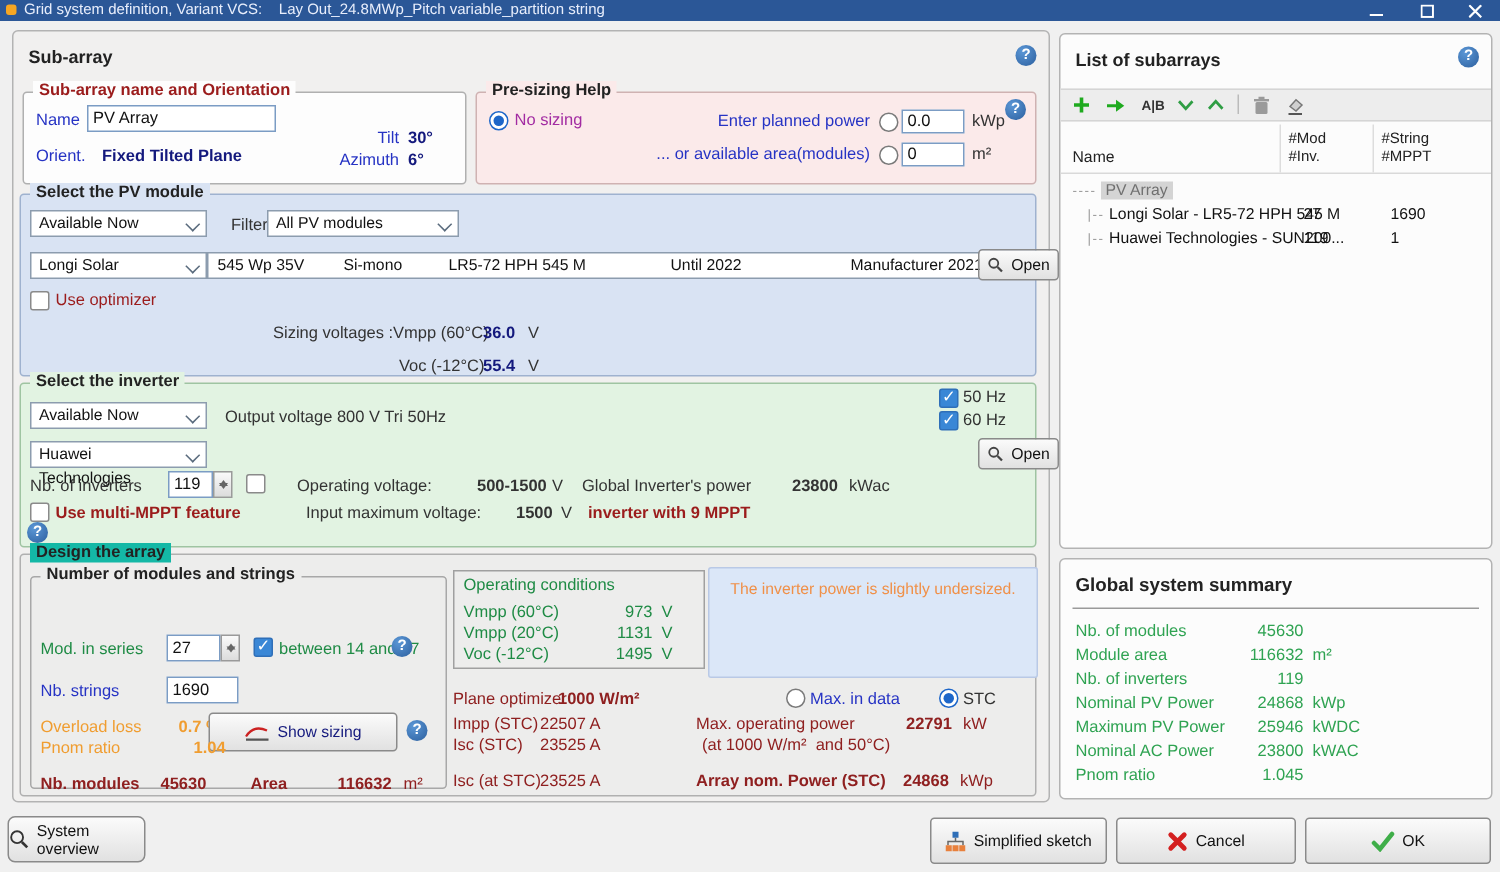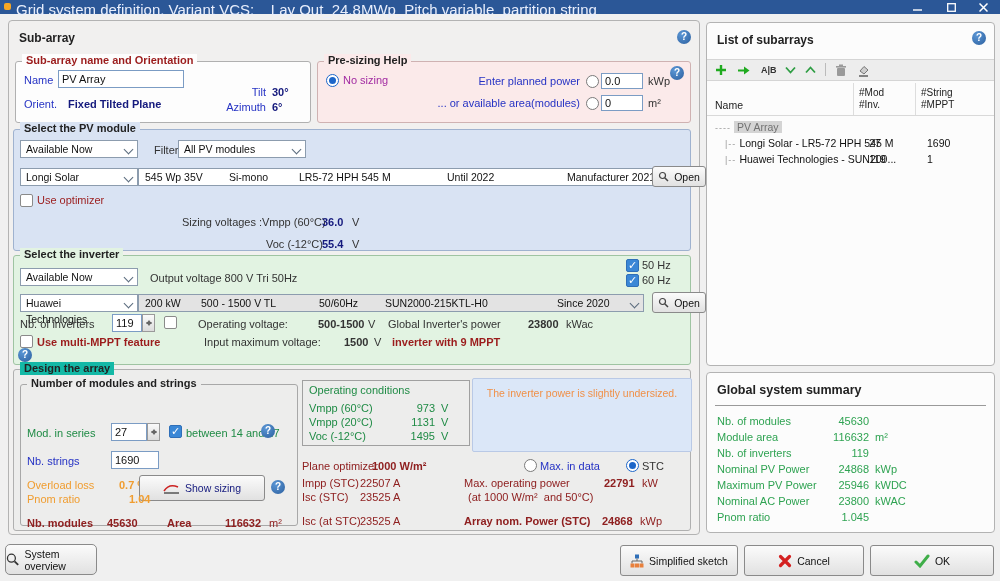--- a/index.html
+++ b/index.html
@@ -2,21 +2,21 @@
 <html lang="en"><head>
 <meta charset="utf-8">
 <style>
   html,body{margin:0;padding:0;width:1000px;height:581px;overflow:hidden;
     font-family:"Liberation Sans","DejaVu Sans",sans-serif;font-size:11px;color:#1a1a1a;
     background:#f0f0f0;-webkit-font-smoothing:antialiased;}
   #app{position:relative;width:1000px;height:581px;background:#f0f0f0;}
   .abs{position:absolute;}
   
   #titlebar{position:absolute;left:0;top:0;width:1000px;height:14px;background:#2b5797;color:#fff;}
-  #titlebar .ttl{position:absolute;left:16px;top:1px;font-size:15px;white-space:pre;color:#e8eefc;}
+  #titlebar .ttl{position:absolute;left:16px;top:1px;font-size:10px;white-space:pre;color:#e8eefc;}
   #titlebar .appdot{position:absolute;left:4px;top:3px;width:7px;height:7px;background:#f6a623;border-radius:2px;}
   .winbtn{position:absolute;top:0;width:26px;height:14px;display:flex;align-items:center;justify-content:center;cursor:default;}
   
   .panel{position:absolute;background:#f1f0ef;border:1px solid #b3b3b3;border-radius:4px;box-sizing:border-box;}
   .wpanel{background:#fdfdfd;}
   .ptitle{position:absolute;font-size:12px;font-weight:bold;color:#222;}
   
   .fs{position:absolute;border:1px solid #b0b0b0;border-radius:3px;box-sizing:border-box;}
   .fs .lg{position:absolute;top:-8px;left:6px;padding:0 4px;font-weight:bold;font-size:11px;line-height:13px;color:#222;}
   .lg.red{color:#9b1c1c;}
@@ -167,27 +167,20 @@
 
     <div class="fs" id="fs-inv" style="left:4px;top:234px;width:678px;height:110px;">
       <span class="lg">Select the inverter</span>
       <div class="dd" style="left:6px;top:12px;width:118px;"><span>Available Now</span></div>
       <span class="abs dim" style="left:136px;top:16px;">Output voltage 800 V Tri 50Hz</span>
       <span class="cb checked" style="left:612px;top:3px;"></span>
       <span class="abs dim" style="left:628px;top:3px;">50 Hz</span>
       <span class="cb checked" style="left:612px;top:18px;"></span>
       <span class="abs dim" style="left:628px;top:18px;">60 Hz</span>
       <div class="dd" style="left:6px;top:38px;width:118px;"><span>Huawei Technologies</span></div>
-      <div class="dd gray" style="left:124px;top:38px;width:506px;">
-        <span class="combo-seg" style="left:6px;">200 kW</span>
-        <span class="combo-seg" style="left:62px;">500 - 1500 V TL</span>
-        <span class="combo-seg" style="left:180px;">50/60Hz</span>
-        <span class="combo-seg" style="left:246px;">SUN2000-215KTL-H0</span>
-        <span class="combo-seg" style="left:418px;">Since 2020</span>
-      </div>
       <div class="btn" style="left:638px;top:36px;width:54px;height:21px;">
         <svg width="11" height="11" viewBox="0 0 11 11">
             <circle cx="4.5" cy="4.5" r="3" fill="none" stroke="#444" stroke-width="1.2"></circle>
             <line x1="7" y1="7" x2="10" y2="10" stroke="#444" stroke-width="1.5"></line>
           </svg>
         <span>Open</span>
       </div>
       <span class="abs dim" style="left:6px;top:62px;">Nb. of inverters</span>
       <input class="inp" style="left: 98px; top: 58px; width: 30px; height: 18px;" value="119">
       <span class="spin" style="left:128px;top:58px;"></span>

